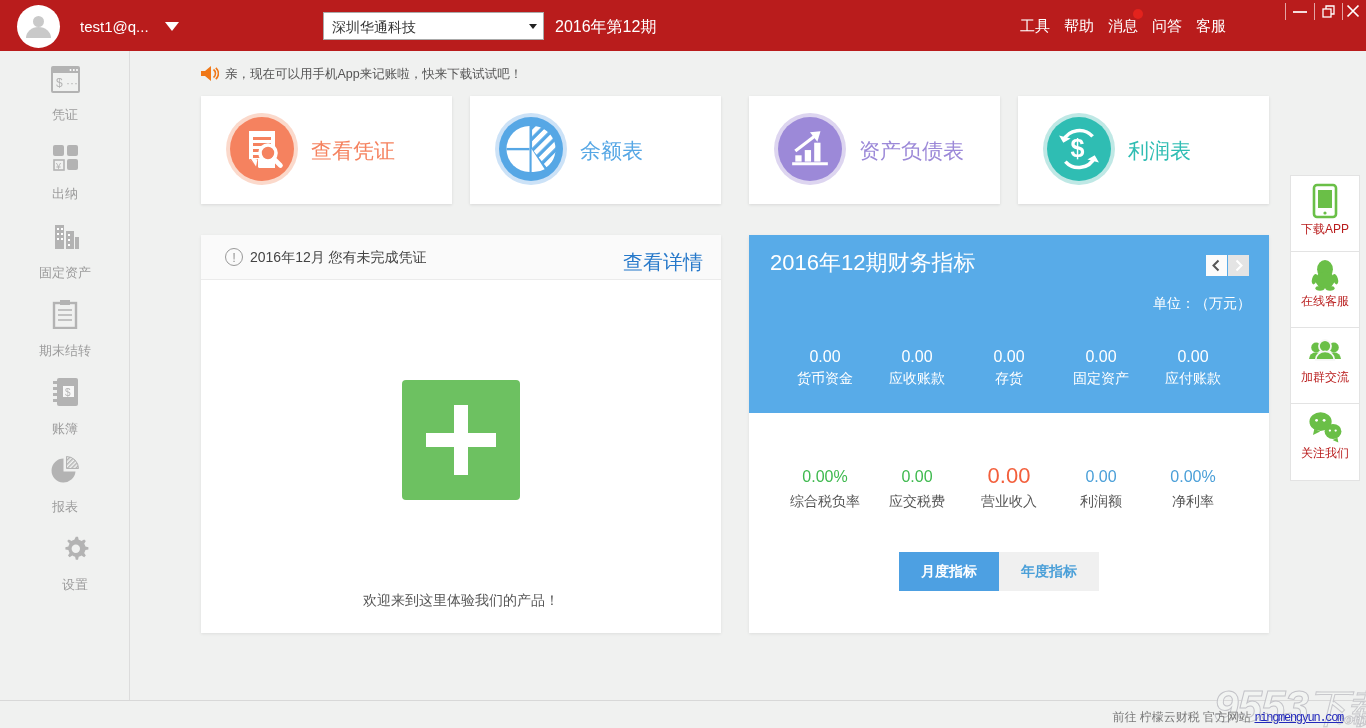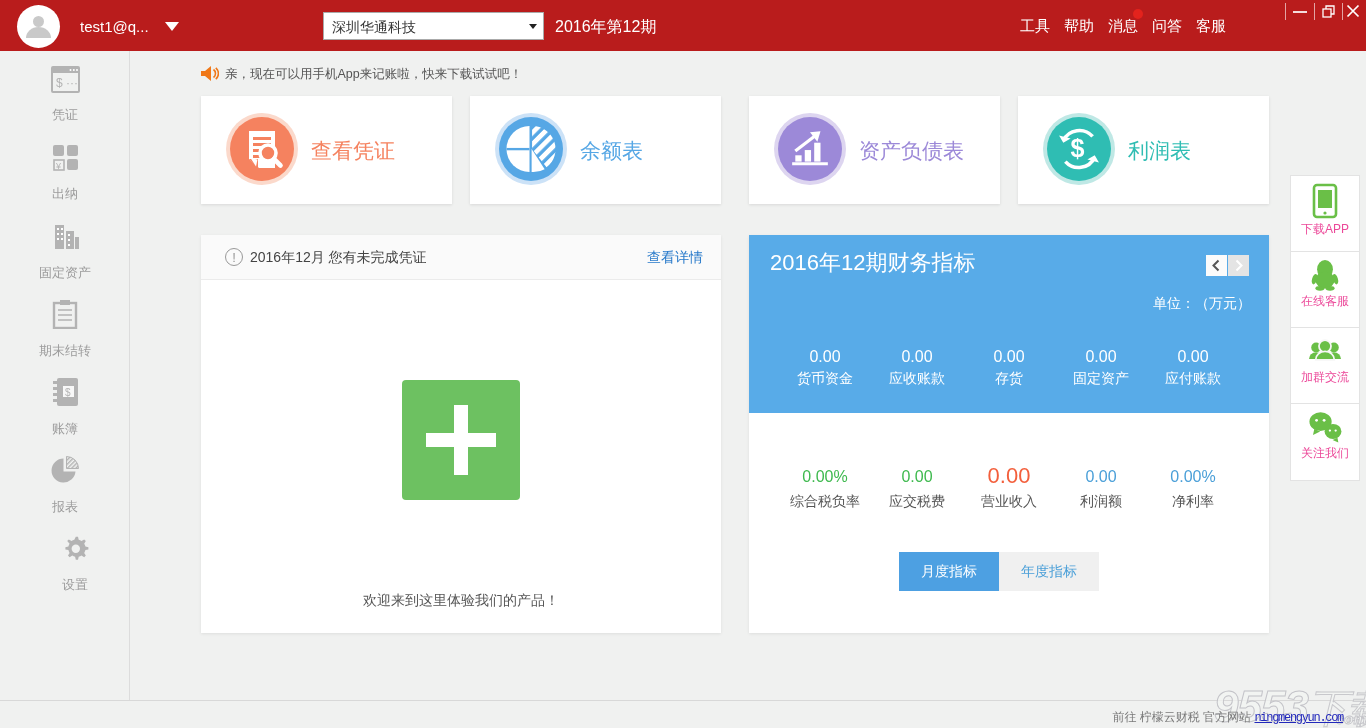--- a/index.html
+++ b/index.html
@@ -33,21 +33,21 @@
 .notice .ntext { position:absolute; left:25px; top:2px; font-size:12.5px; color:#555; white-space:nowrap; }
 .card { position:absolute; top:96px; width:251px; height:108px; background:#fff; box-shadow:0 1px 3px rgba(0,0,0,0.10); }
 .cic { position:absolute; left:29px; top:21px; width:64px; height:64px; border-radius:50%; }
 .clabel { position:absolute; left:110px; top:41px; font-size:21px; }
 
 
 .lpanel { position:absolute; left:201px; top:235px; width:520px; height:398px; background:#fff; box-shadow:0 1px 3px rgba(0,0,0,0.08); }
 .lphead { position:absolute; left:0; top:0; width:520px; height:45px; background:#fafafa; border-bottom:1px solid #ebebeb; }
 .lphead .bang { position:absolute; left:24px; top:13px; width:18px; height:18px; border:1px solid #999; border-radius:50%; color:#999; font-size:13px; text-align:center; line-height:17px; }
 .lphead .t { position:absolute; left:49px; top:14px; font-size:14px; color:#444; }
-.lphead .more { position:absolute; right:18px; top:14px; font-size:14px; color:#2779ca; }
+.lphead .more { position:absolute; right:18px; top:14px; font-size:20px; color:#2779ca; }
 .plusbox { position:absolute; left:201px; top:145px; width:118px; height:120px; background:#6dc161; border-radius:4px; }
 .plusbox .ph { position:absolute; left:24px; top:53px; width:70px; height:14px; background:#fff; }
 .plusbox .pv { position:absolute; left:52px; top:25px; width:14px; height:70px; background:#fff; }
 .newv { position:absolute; left:0; top:270px; width:520px; text-align:center; font-size:17px; color:#666; }
 .welc { position:absolute; left:0; top:357px; width:520px; text-align:center; font-size:14px; color:#555; }
 
 
 .rpanel { position:absolute; left:749px; top:235px; width:520px; height:398px; background:#fff; box-shadow:0 1px 3px rgba(0,0,0,0.08); }
 .rphead { position:absolute; left:0; top:0; width:520px; height:178px; background:#58abe8; color:#fff; }
 .rphead .title { position:absolute; left:21px; top:13px; font-size:22px; }
@@ -55,28 +55,28 @@
 .unit { position:absolute; right:18px; top:60px; font-size:14px; }
 .srow { position:absolute; left:30px; width:460px; display:flex; }
 .scol { width:92px; text-align:center; }
 .srow1 { top:113px; color:#fff; }
 .srow1 .v { font-size:16px; margin-bottom:4px; }
 .srow1 .l { font-size:14px; }
 .srow2 { top:233px; }
 .srow2 .v { font-size:16px; margin-bottom:7px; }
 .srow2 .l { font-size:14px; color:#555; }
 .tabs { position:absolute; left:150px; top:317px; width:200px; height:39px; }
-.tab { position:absolute; top:0; width:100px; height:39px; text-align:center; line-height:39px; font-size:14px; }
+.tab { position:absolute; top:0; width:100px; height:39px; text-align:center; line-height:39px; font-size:14px;font-weight:bold; }
 
 
 .rtool { position:absolute; left:1290px; top:175px; width:70px; background:#fff; border:1px solid #e3e3e3; }
 .rtitem { width:68px; height:69px; text-align:center; border-bottom:1px solid #e3e3e3; position:relative; }
 .rtitem:last-child { border-bottom:none; }
 .rtitem svg { display:block; margin:7px auto 2px auto; }
-.rtitem .t { font-size:12px; color:#ec4899; }
+.rtitem .t { font-size:12px; color:#b91c1c; }
 
 
 .footer { position:absolute; left:0; top:700px; width:1366px; height:28px; background:#f0f1f0; border-top:1px solid #d8d8d8;padding-left:32px; }
 .ftext { position:absolute; right:23px; top:8px; font-size:12px; color:#7a7a7a; }
 .ftext a { color:#2228bb; font-family:"Liberation Mono", monospace; font-size:12px; text-decoration:underline; letter-spacing:-1.3px; }
 .wm { position:absolute; left:1214px; top:681px; font-size:44px; font-weight:bold; font-style:italic; color:rgba(243,244,243,0.75); -webkit-text-stroke:1px #c3c3c8; white-space:nowrap; letter-spacing:-1px; z-index:5; }
 .wm .cjk { font-weight:normal; font-size:40px; -webkit-text-stroke:1px #c8c8cc; }
 .wm2 { position:absolute; left:1336px; top:710px; font-size:15px; font-weight:bold; font-style:italic; color:rgba(243,244,243,0.75); -webkit-text-stroke:0.8px #c3c3c8; z-index:5; }
 .ftext { z-index:20; }
 </style>

